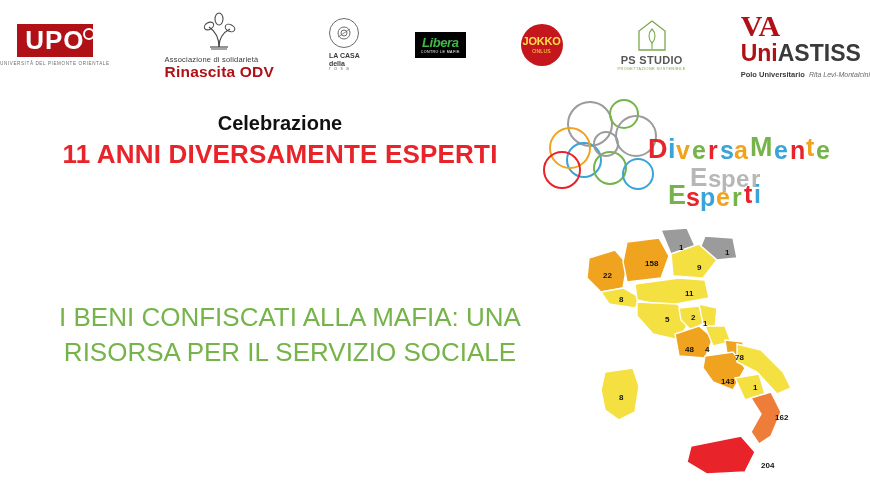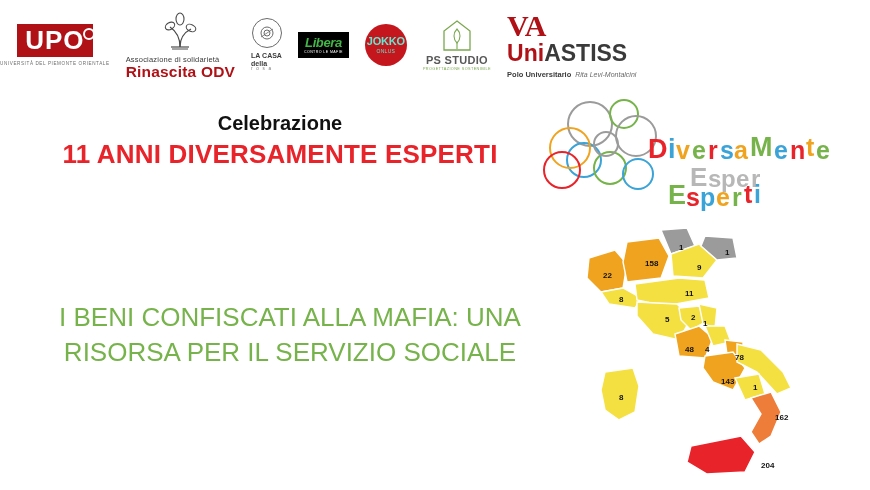--- a/index.html
+++ b/index.html
@@ -16,21 +16,21 @@
     background: #ffffff;
   }
 
   
   .logo-bar {
     position: absolute;
     top: 14px; left: 0;
     width: 870px; height: 62px;
     display: flex;
     align-items: center;
-    justify-content: flex-start;
+    justify-content: space-between;
     gap: 16px;
   }
   .logo { position: relative; display: flex; flex-direction: column; align-items: center; }
 
   
   .upo-box {
     background: #b01116;
     color: #ffffff;
     font-weight: bold;
     font-size: 26px;
@@ -81,21 +81,21 @@
     display: flex; flex-direction: column; align-items: center;
     line-height: 1;
   }
   .libera-word { font-size: 13px; font-weight: bold; font-style: italic; color: #43b649; letter-spacing: -.4px; }
   .libera-sub { font-size: 3.6px; color: #ffffff; letter-spacing: .4px; margin-top: 2px; }
 
   
   .jokko {
     width: 42px; height: 42px; border-radius: 50%;
     background: #c4161c;
-    color: #5eead4;
+    color: #fde047;
     display: flex; flex-direction: column; align-items: center; justify-content: center;
     line-height: 1;
   }
   .jokko-t { font-size: 11px; font-weight: bold; letter-spacing: -.2px; }
   .jokko-b { font-size: 5px; letter-spacing: .3px; margin-top: 2px; }
 
   
   .ps { display: flex; flex-direction: column; align-items: center; line-height: 1; }
   .ps-mark { width: 30px; height: 34px; }
   .ps-name { font-size: 11px; font-weight: bold; color: #585858; letter-spacing: .3px; margin-top: 2px;}

